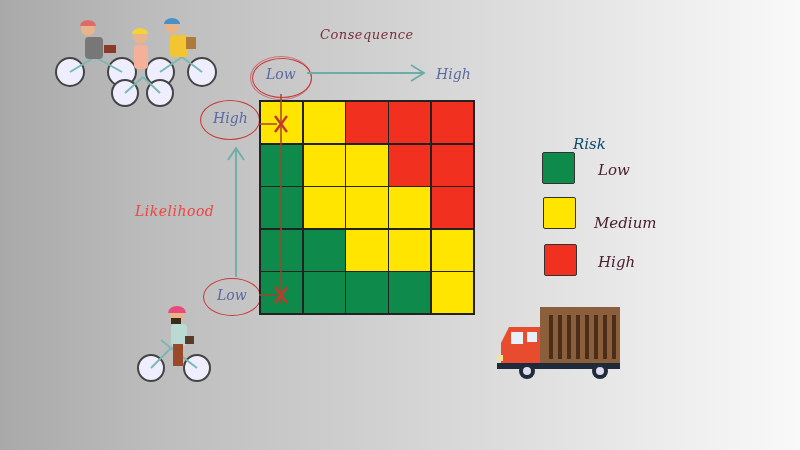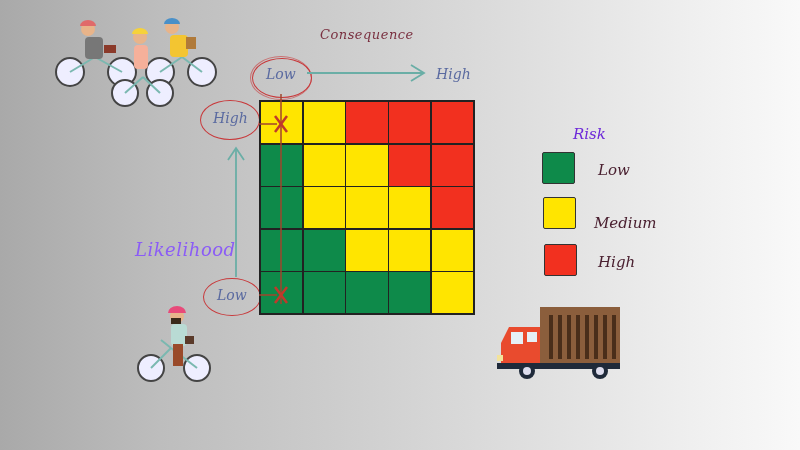--- a/index.html
+++ b/index.html
@@ -5,33 +5,33 @@
   html, body { margin: 0; padding: 0; }
   body {
     width: 800px; height: 450px; overflow: hidden; position: relative;
     background: linear-gradient(90deg, #a9a9a9 0%, #bdbdbd 20%, #cfcfcf 45%, #dedede 65%, #eeeeee 85%, #f9f9f9 100%);
     font-family: "DejaVu Sans", sans-serif;
   }
   .hand { font-family: "DejaVu Serif", serif; font-style: italic; }
   .abs { position: absolute; }
 
   .title-consequence { left: 320px; top: 27px; font-size: 13px; color: #7a3040; letter-spacing: 0.5px; }
-  .title-likelihood { left: 135px; top: 203px; font-size: 18px; color: #8b5cf6; letter-spacing: 0.5px; margin-top: 36px; }
+  .title-likelihood { left: 135px; top: 203px; font-size: 14px; color: #ef4444; letter-spacing: 0.5px; }
   .axis-label { font-size: 14px; color: #5a6aa0; }
 
   .ellipse { position: absolute; border: 1.3px solid #c8393b; border-radius: 50%; }
 
   .matrix {
     position: absolute; left: 259px; top: 100px; width: 216px; height: 215px;
     display: grid; grid-template-columns: repeat(5, 1fr); grid-template-rows: repeat(5, 1fr);
     border: 2px solid #222; box-sizing: border-box; background: #222; gap: 1.5px;
   }
   .cell { width: 100%; height: 100%; }
 
-  .legend-title { left: 573px; top: 125px; font-size: 15px; color: #6d28d9; }
+  .legend-title { left: 573px; top: 135px; font-size: 15px; color: #0c4a6e; }
   .legend-swatch { position: absolute; width: 33px; height: 32px; border: 1.2px solid #333; border-radius: 2px; box-sizing: border-box; }
   .legend-label { position: absolute; font-size: 15px; color: #4a2030; }
 </style>
 </head>
 <body>
 
 <div class="abs hand title-consequence">Consequence</div>
 <div class="abs hand title-likelihood">Likelihood</div>
 
 <div class="ellipse" style="left:252px; top:58px; width:58px; height:38px;"></div>

